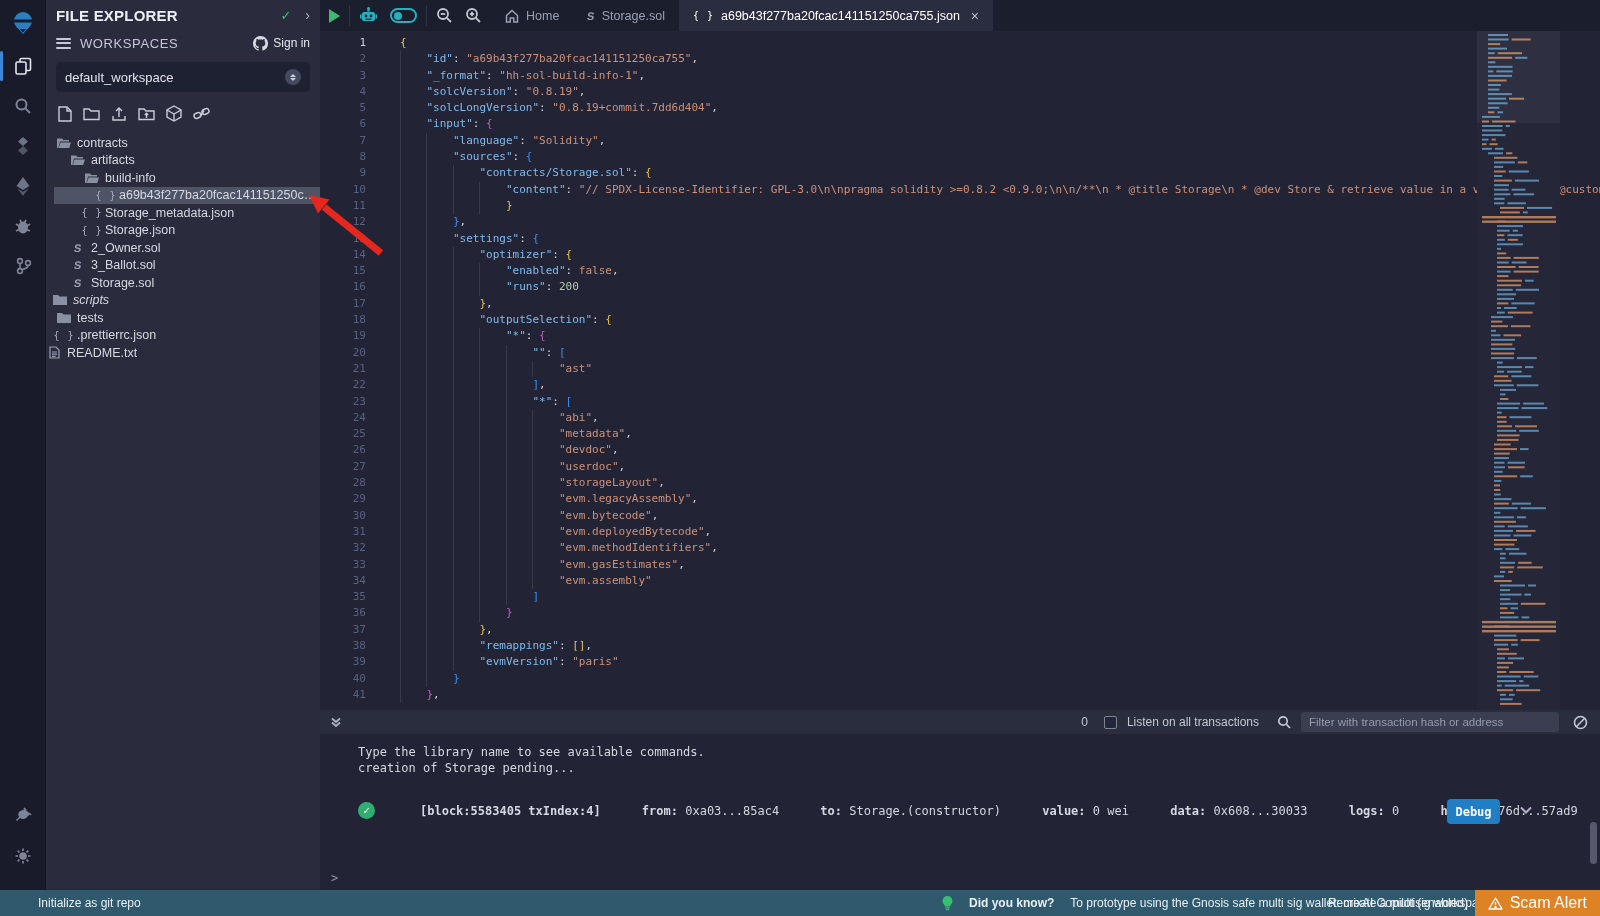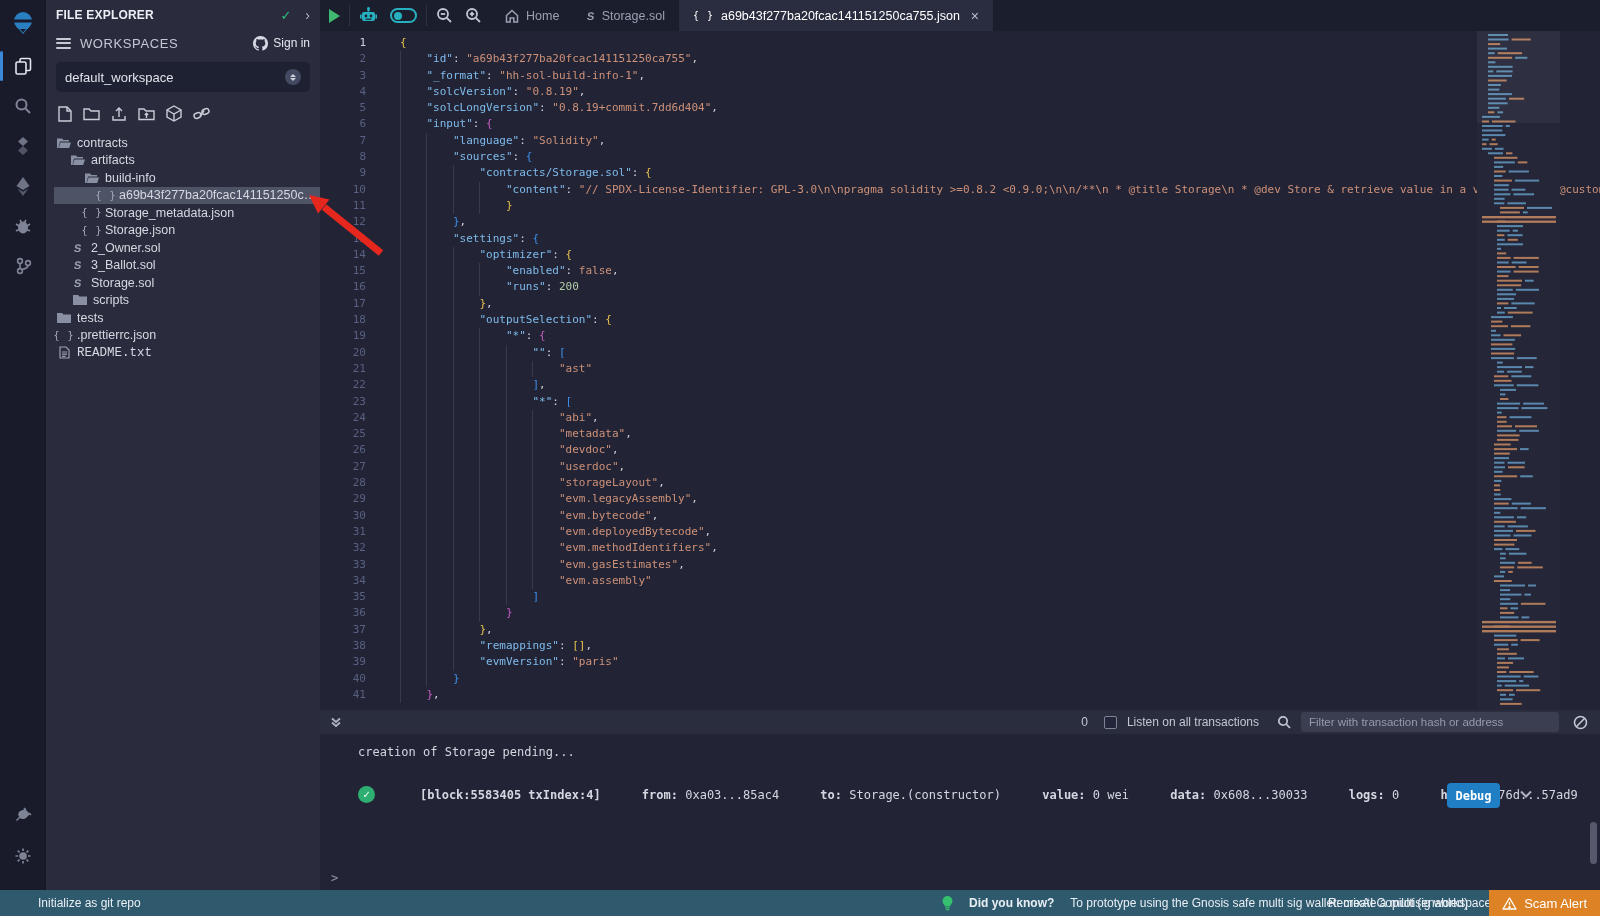--- a/index.html
+++ b/index.html
@@ -11,21 +11,21 @@
   .ab-item { position:relative; width:46px; height:40px; display:flex; align-items:center; justify-content:center; color:#7e8495; cursor:pointer; }
   .ab-item svg { display:block; }
   .ab-item.active { color:#e3e6f0; }
   .ab-item.active::before { content:""; position:absolute; left:0; top:5px; width:3px; height:30px; background:#3b87d8; border-radius:2px; }
   .ab-logo { height:46px; }
   .ab-bottom { position:absolute; bottom:14px; left:0; width:46px; }
 
   
   .sidepanel { position:absolute; left:46px; top:0; width:274px; height:890px; background:#2a2c3e; z-index:4; }
   .fe-header { display:flex; align-items:center; height:30px; padding:0 10px; }
-  .fe-title { font-size:12px; font-weight:bold; color:#eceef5; letter-spacing:.2px; flex:1; }
+  .fe-title { font-size:15px; font-weight:bold; color:#eceef5; letter-spacing:.2px; flex:1; }
   .fe-check { color:#2ec27e; font-size:13px; margin-right:14px; }
   .fe-chev { color:#aeb3c2; font-size:14px; }
   .ws-row { display:flex; align-items:center; height:26px; padding:0 10px; }
   .hamburger { width:15px; margin-right:9px; cursor:pointer; }
   .hamburger i { display:block; height:2px; background:#c6cad6; margin:2.5px 0; border-radius:1px; }
   .ws-label { font-size:13px; color:#c3c7d3; letter-spacing:.6px; flex:1; }
   .signin { display:flex; align-items:center; gap:5px; font-size:12px; color:#e4e7ee; cursor:pointer; }
   .signin svg { fill:#d7dae2; }
   .ws-select { display:flex; align-items:center; margin:6px 10px 2px; height:30px; background:#1e2132; border-radius:5px; padding:0 9px; cursor:pointer; }
   .ws-name { flex:1; font-size:13px; color:#e0e3eb; }
@@ -92,21 +92,21 @@
   .tx-chev { position:absolute; right:66px; top:0; color:#aeb3c2; }
   .t-prompt { position:absolute; left:11px; top:136px; color:#9095a8; }
   .t-scroll { position:absolute; right:3px; top:88px; width:7px; height:42px; border-radius:4px; background:rgba(150,156,175,.45); }
 
   
   .statusbar { position:absolute; left:0; top:890px; width:1600px; height:26px; background:#2f5a6e; display:flex; align-items:center; font-size:12px; color:#e9eef3; z-index:10; }
   .sb-left { padding-left:38px; }
   .sb-tip { position:absolute; left:942px; display:flex; align-items:center; gap:16px; }
   .sb-tip .bold { font-weight:bold; }
   .sb-copilot { position:absolute; right:132px; }
-  .sb-scam { position:absolute; right:0; top:0; height:26px; background:#dd8326; display:flex; align-items:center; gap:7px; padding:0 13px; font-size:13px; color:#fff; cursor:pointer; }
+  .sb-scam { position:absolute; right:0; top:0; height:26px; background:#dd8326; display:flex; align-items:center; gap:7px; padding:0 13px; font-size:16px; color:#fff; cursor:pointer; }
 </style>
 </head>
 <body>
 
 <div class="app">
 
   <div class="activitybar">
     <div class="ab-item ab-logo">
       <svg width="26" height="26" viewBox="0 0 26 26">
           <circle cx="13" cy="11" r="9" fill="#2a7fc0"></circle>
@@ -279,21 +279,21 @@
             <span class="ico-sol">S</span>
           </span>
           <span class="tree-label">3_Ballot.sol</span>
         </div>
         <div class="tree-row" style="padding-left: 24px;">
           <span class="tree-ico">
             <span class="ico-sol">S</span>
           </span>
           <span class="tree-label">Storage.sol</span>
         </div>
-        <div class="tree-row" style="padding-left: 26px;">
+        <div class="tree-row" style="padding-left: 6px; font-style: italic;">
           <span class="tree-ico">
             <svg width="14" height="12" viewBox="0 0 14 12" fill="#8a90a4">
               <path d="M0 1 H5 L6.5 2.5 H14 V11 H0 Z"></path>
             </svg>
           </span>
           <span class="tree-label">scripts</span>
         </div>
         <div class="tree-row" style="padding-left: 10px;">
           <span class="tree-ico">
             <svg width="14" height="12" viewBox="0 0 14 12" fill="#8a90a4">
@@ -301,21 +301,21 @@
             </svg>
           </span>
           <span class="tree-label">tests</span>
         </div>
         <div class="tree-row" style="padding-left: 10px;">
           <span class="tree-ico">
             <span class="ico-braces">{ }</span>
           </span>
           <span class="tree-label">.prettierrc.json</span>
         </div>
-        <div class="tree-row" style="padding-left: 10px; font-family: Liberation Mono, monospace;">
+        <div class="tree-row" style="">
           <span class="tree-ico">
             <svg width="11" height="13" viewBox="0 0 11 13" fill="none" stroke="#9aa0b2" stroke-width="1.2">
               <path d="M1 1 H7 L10 4 V12 H1 Z"></path>
               <path d="M3 6 H8 M3 8.2 H8 M3 10.4 H6.5"></path>
             </svg>
           </span>
           <span class="tree-label">README.txt</span>
         </div>
       </div>
     <svg class="red-arrow" width="110" height="80" viewBox="0 0 110 80">
@@ -679,20 +679,21 @@
           <input class="t-filter" placeholder="Filter with transaction hash or address" style="">
           <span class="t-ban">
             <svg width="15" height="15" viewBox="0 0 15 15" fill="none" stroke="currentColor" stroke-width="1.6">
                 <circle cx="7.5" cy="7.5" r="6"></circle>
                 <line x1="3.3" y1="11.7" x2="11.7" y2="3.3"></line>
               </svg>
           </span>
         </div>
       </div>
       <div class="t-body">
+        <div>Type the library name to see available commands.</div>
         <div>creation of Storage pending...</div>
         <div class="tx-row">
           <span class="tx-check">✓</span>
           <span class="tx-text"><span class="b">[block:5583405 txIndex:4]</span><span class="n">  </span><span class="b">from:</span><span class="n"> 0xa03...85ac4 </span><span class="b">to:</span><span class="n"> Storage.(constructor) </span><span class="b">value:</span><span class="n"> 0 wei </span><span class="b">data:</span><span class="n"> 0x608...30033 </span><span class="b">logs:</span><span class="n"> 0 </span><span class="b">hash:</span><span class="n"> 0x76d...57ad9</span></span>
           <button class="debug-btn">Debug</button>
           <span class="tx-chev">
             <svg width="16" height="16" viewBox="0 0 16 16" fill="none" stroke="currentColor" stroke-width="2">
                 <path d="M3 5.5 L8 10.5 L13 5.5"></path>
               </svg>
           </span>

